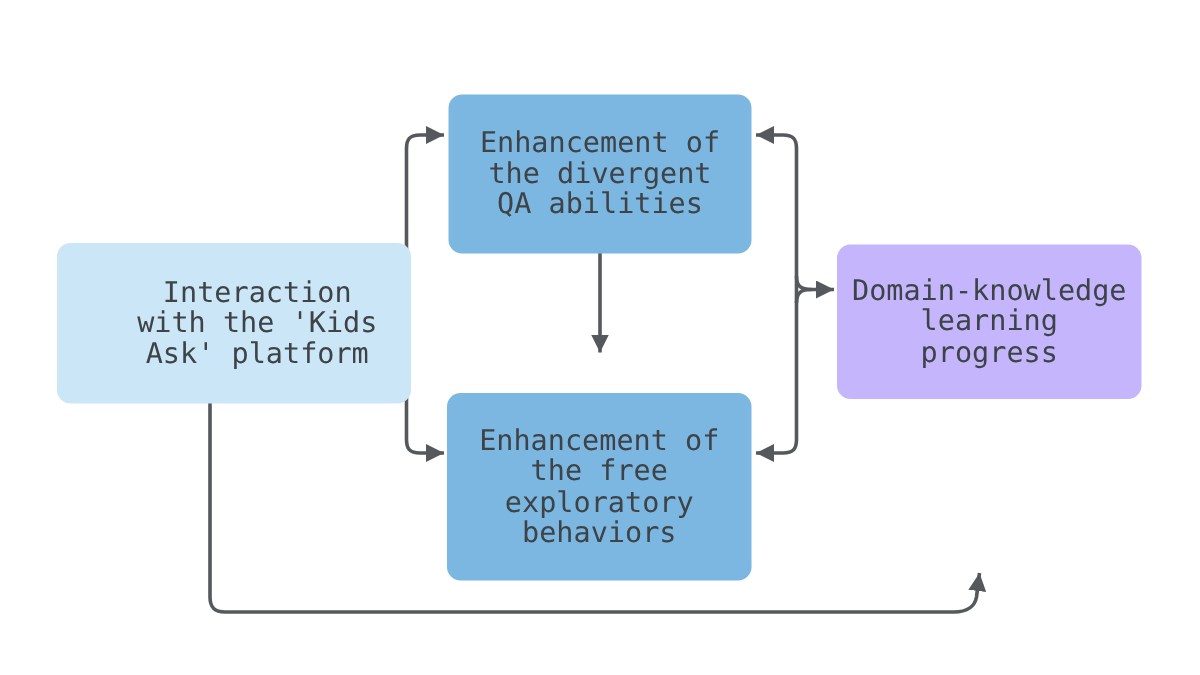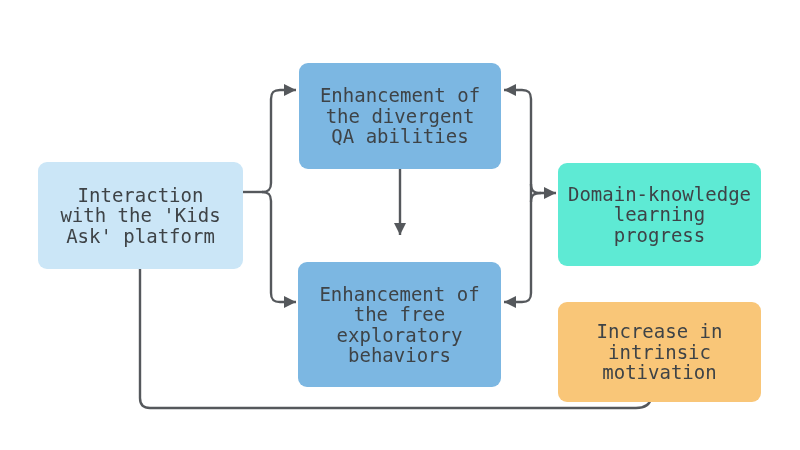--- a/index.html
+++ b/index.html
@@ -13,21 +13,21 @@
   }
   .stage{position:relative;width:800px;height:450px;}
   .connectors{position:absolute;left:0;top:0;width:800px;height:450px;}
   .conn{fill:none;stroke:var(--line-color);stroke-width:2.4;stroke-linecap:butt;stroke-linejoin:round;}
   .arrowhead{fill:var(--line-color);}
   .node{
     position:absolute;display:flex;align-items:center;justify-content:center;
     text-align:center;white-space:pre-line;border-radius:9px;
     color:var(--text-color);font-size:19px;line-height:20.5px;margin-top:24px;
   }
-  .n-platform{left:38px;top:138px;width:205px;height:107px;}
+  .n-platform{left:38px;top:138px;width:205px;height:107px;padding-left:31px;}
   .n-divergent{left:299px;top:39px;width:202px;height:106px;}
   .n-exploratory{left:298px;top:238px;width:203px;height:125px;}
   .n-domain{left:558px;top:139px;width:203px;height:103px;}
   .n-motivation{left:558px;top:278px;width:203px;height:100px;}
 </style>
 </head>
 <body style="background: rgb(255, 255, 255);">
 
 <div class="stage">
 
@@ -59,21 +59,18 @@
 
   <div class="node n-divergent" style="background-color: rgb(124, 183, 226);">Enhancement of
 the divergent
 QA abilities</div>
 
   <div class="node n-exploratory" style="background-color: rgb(124, 183, 226);">Enhancement of
 the free
 exploratory
 behaviors</div>
 
-  <div class="node n-domain" style="background-color: #5eead4;">Domain-knowledge
+  <div class="node n-domain" style="background-color: #c4b5fd;">Domain-knowledge
 learning
 progress</div>
 
-  <div class="node n-motivation" style="background-color: rgb(249, 198, 120);">Increase in
-intrinsic
-motivation</div>
 
 </div>
 
 </body></html>

